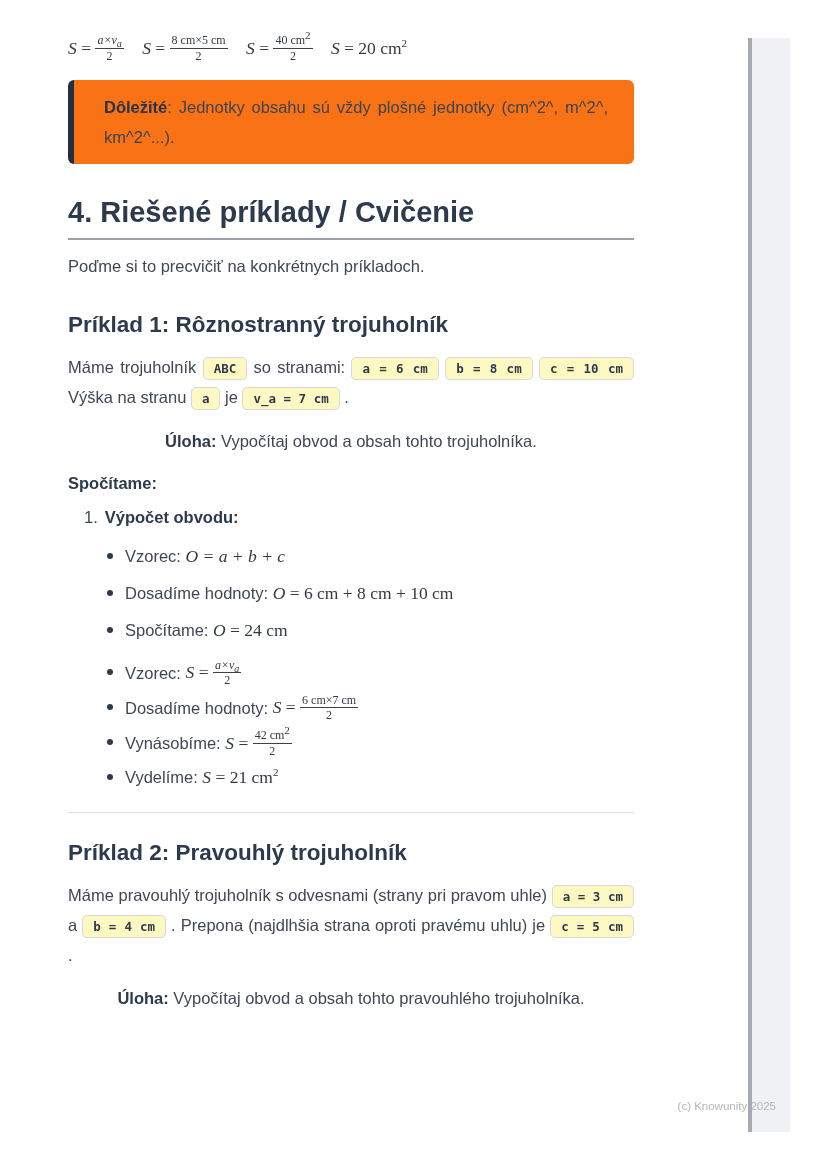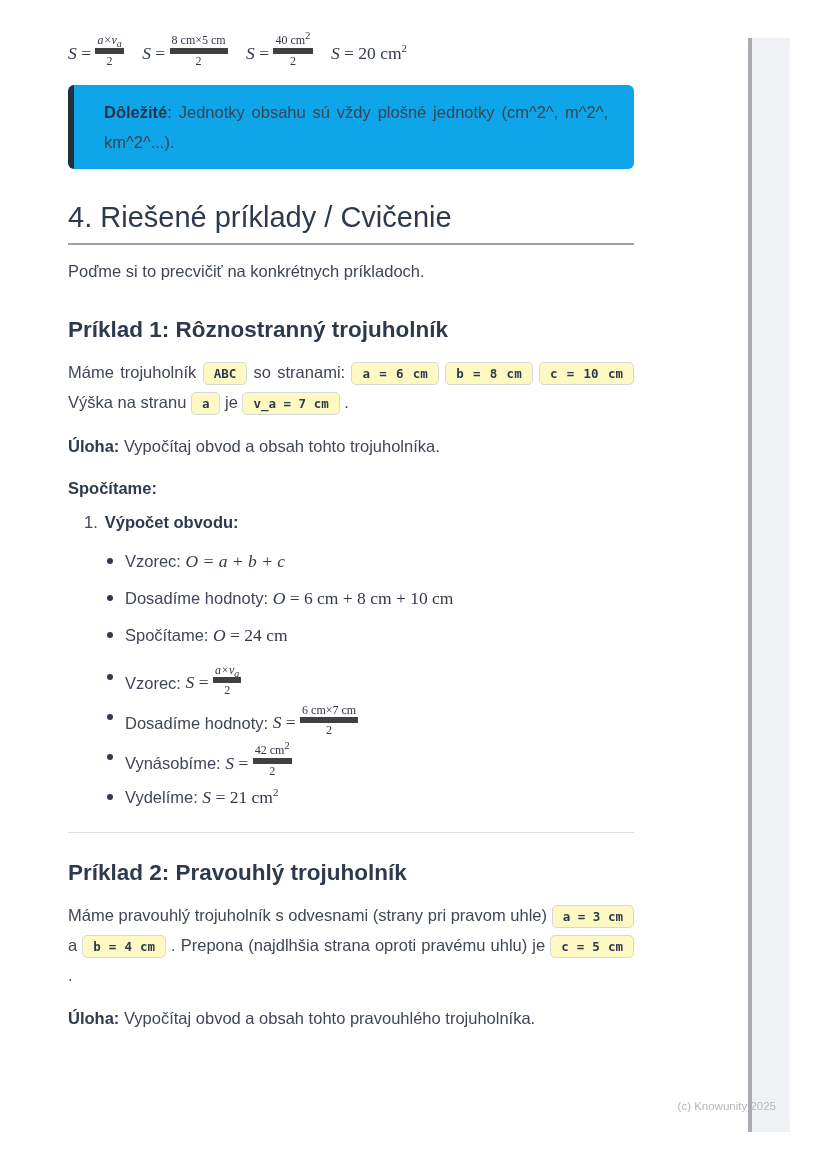--- a/index.html
+++ b/index.html
@@ -9,44 +9,44 @@
     font-family:"Liberation Sans", sans-serif;
   }
   .content { position:absolute; left:68px; top:34px; width:566px; }
 
   
   .math { font-family:"Liberation Serif","DejaVu Serif",serif; color:#313947; font-size:17.5px; }
   .math em { font-style:italic; }
   .formula-row { margin:0 0 18px 0; white-space:nowrap; }
   .meq { margin-right:14px; }
   .frac { display:inline-block; text-align:center; vertical-align:-0.5em; line-height:1.05; font-size:12px; }
-  .frac .num { display:block; border-bottom:6px solid #404040; padding:0 2px 1px 2px; }
+  .frac .num { display:block; border-bottom:1px solid #404040; padding:0 2px 1px 2px; }
   .frac .den { display:block; padding-top:1px; }
   .msup { font-size:11px; vertical-align:super; line-height:0; }
   .msub { font-size:10px; vertical-align:sub; line-height:0; }
 
   
   .callout {
-    background:#0ea5e9; border-left:6px solid #232e41; border-radius:6px;
+    background:#f97316; border-left:6px solid #232e41; border-radius:6px;
     padding:12px 26px 12px 30px; margin:0 0 32px 0;
   }
   .callout p { margin:0; text-align:justify; font-size:16.5px; line-height:30px; color:#3b4452; }
   .callout strong { color:#28334a; }
 
   
-  h1 { font-size:29px; font-weight:normal; color:#2d3a4d; margin:0 0 8px 0; line-height:1.15; }
+  h1 { font-size:29px; font-weight:bold; color:#2d3a4d; margin:0 0 8px 0; line-height:1.15; }
   .h1-rule { height:2px; background:#9ba1a9; margin:0 0 12px 0; }
   h2 { font-size:22.5px; font-weight:bold; color:#2d3a4d; margin:0 0 15px 0; line-height:1.2; }
 
   
   .para { font-size:16.5px; line-height:29px; margin:0 0 14px 0; }
   .just { text-align:justify; }
   .intro { margin-bottom:30px; }
   .bold-label { font-weight:bold; color:#2d3a4d; }
-  .task { margin-bottom:18px; }
+  .task { margin-bottom:18px;text-align:center; }
   .solution { font-weight:bold; color:#2d3a4d; font-size:16.5px; margin:0 0 10px 0; }
 
   
   .chip {
     font-family:"DejaVu Sans Mono",monospace; font-size:12.5px; font-weight:bold;
     color:#2d3a4d; background:#fef9c3; border:1px solid #d5d8dc; border-radius:5px;
     padding:3px 10px;
   }
 
   

